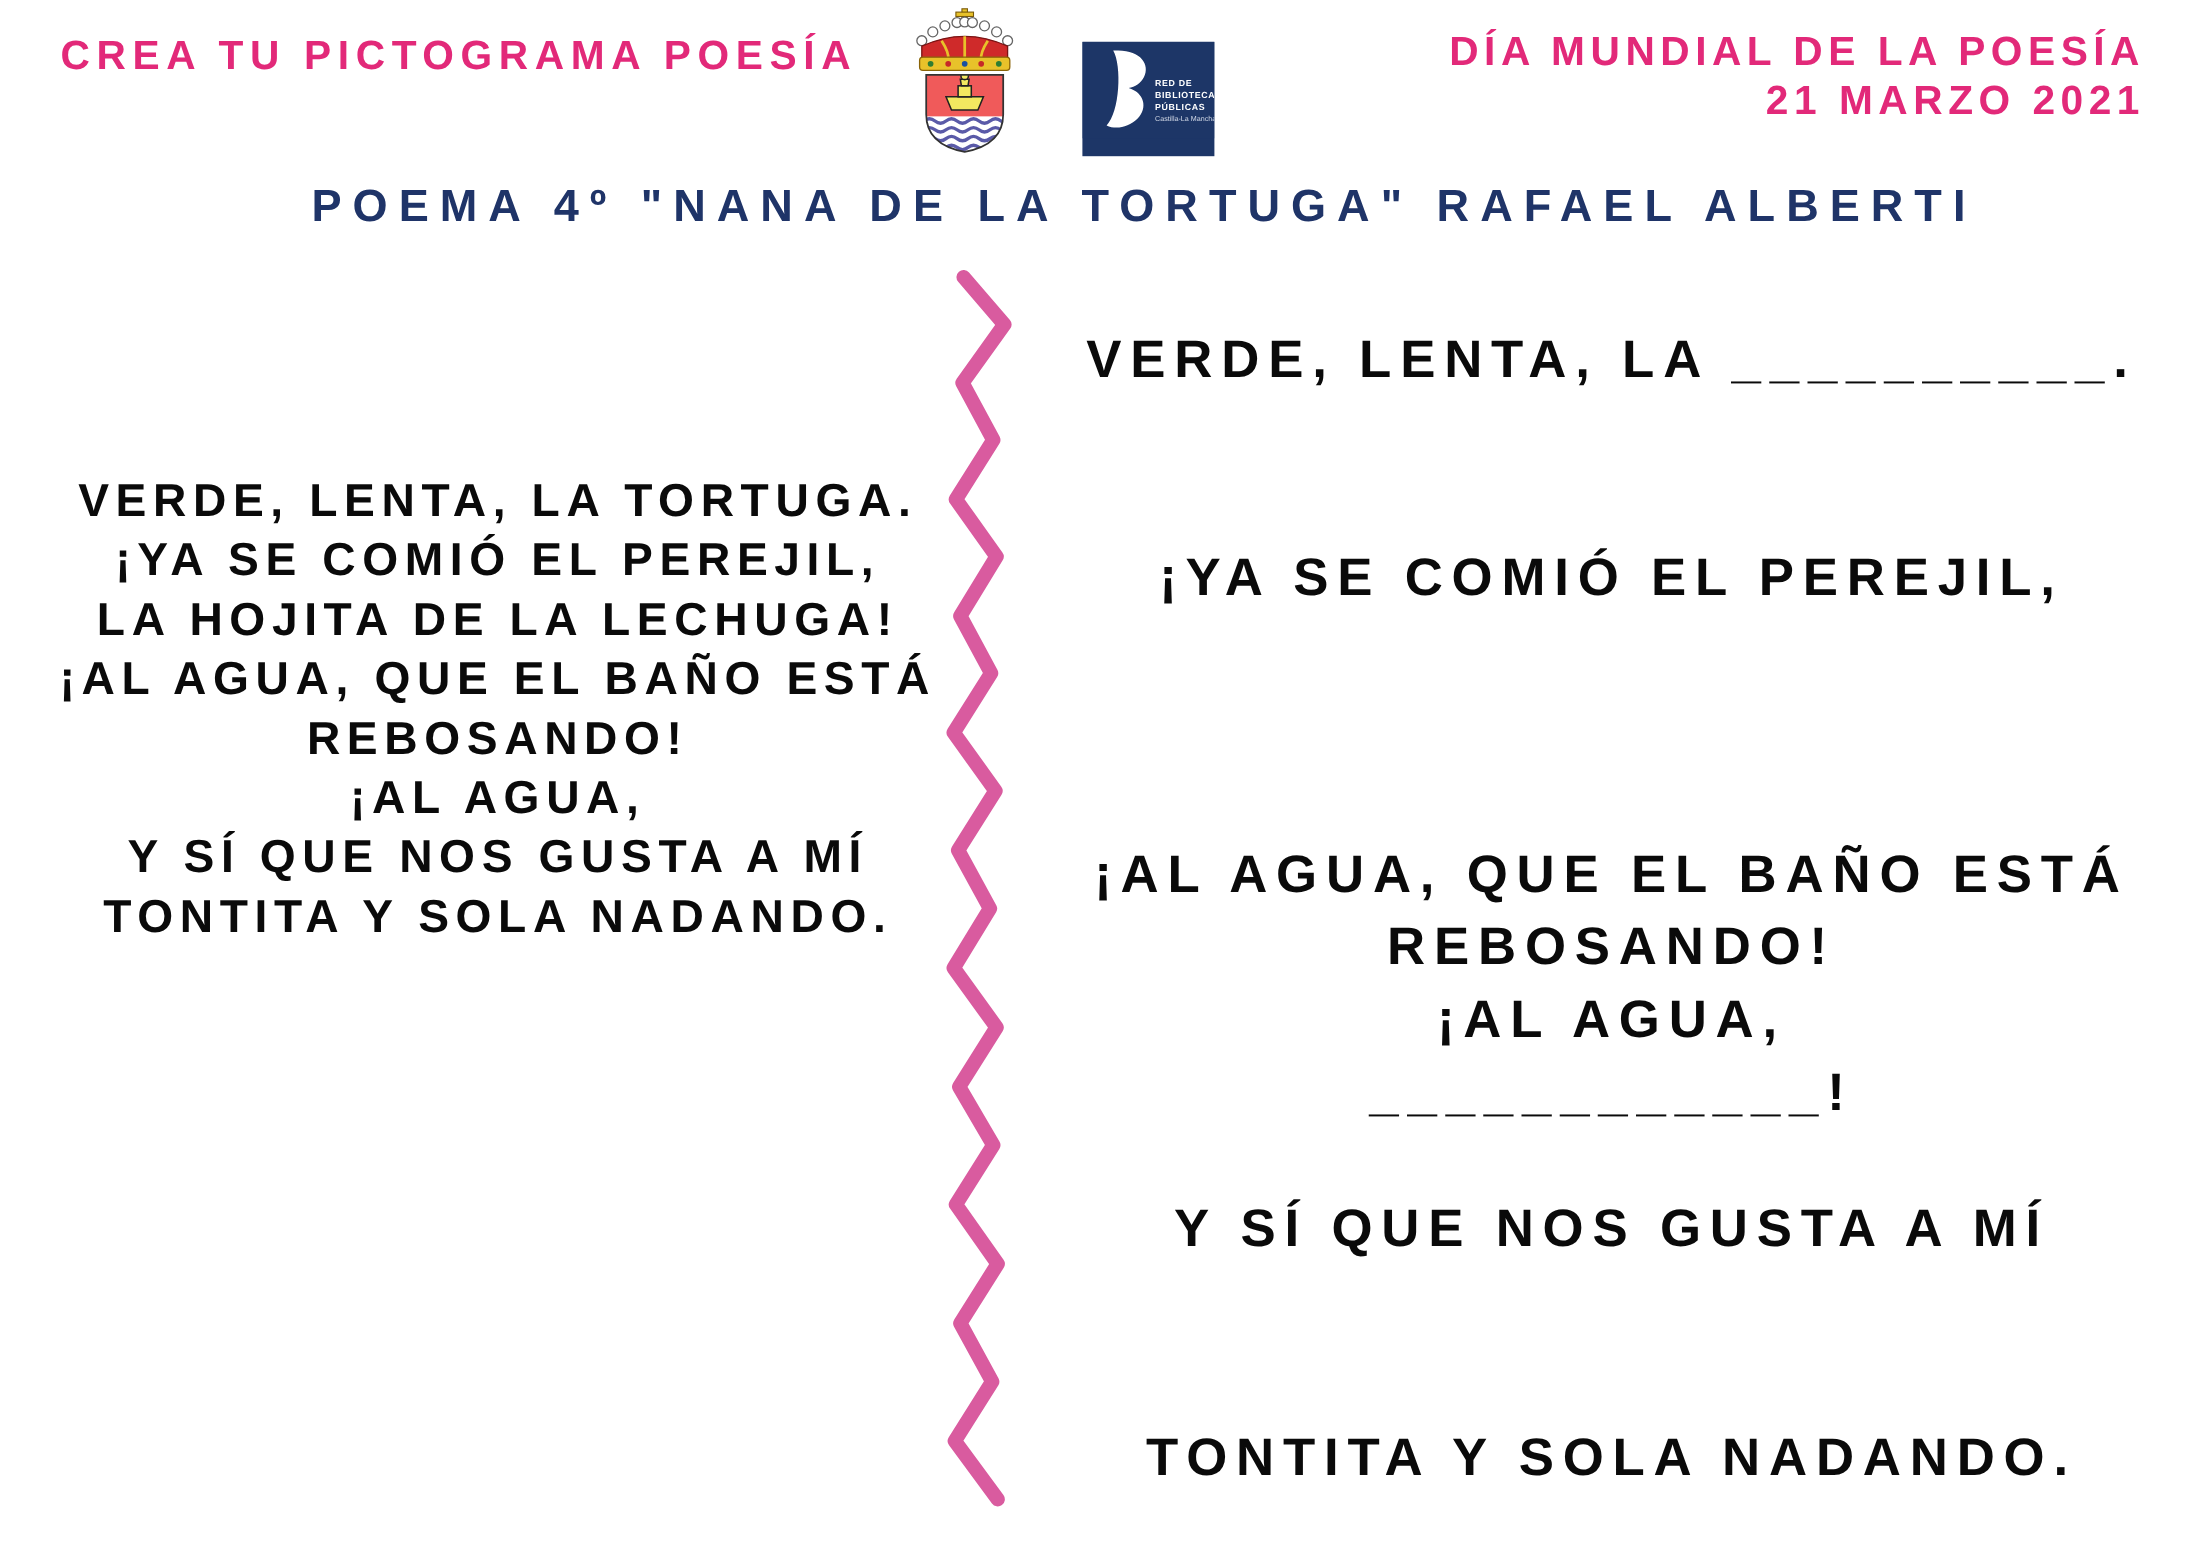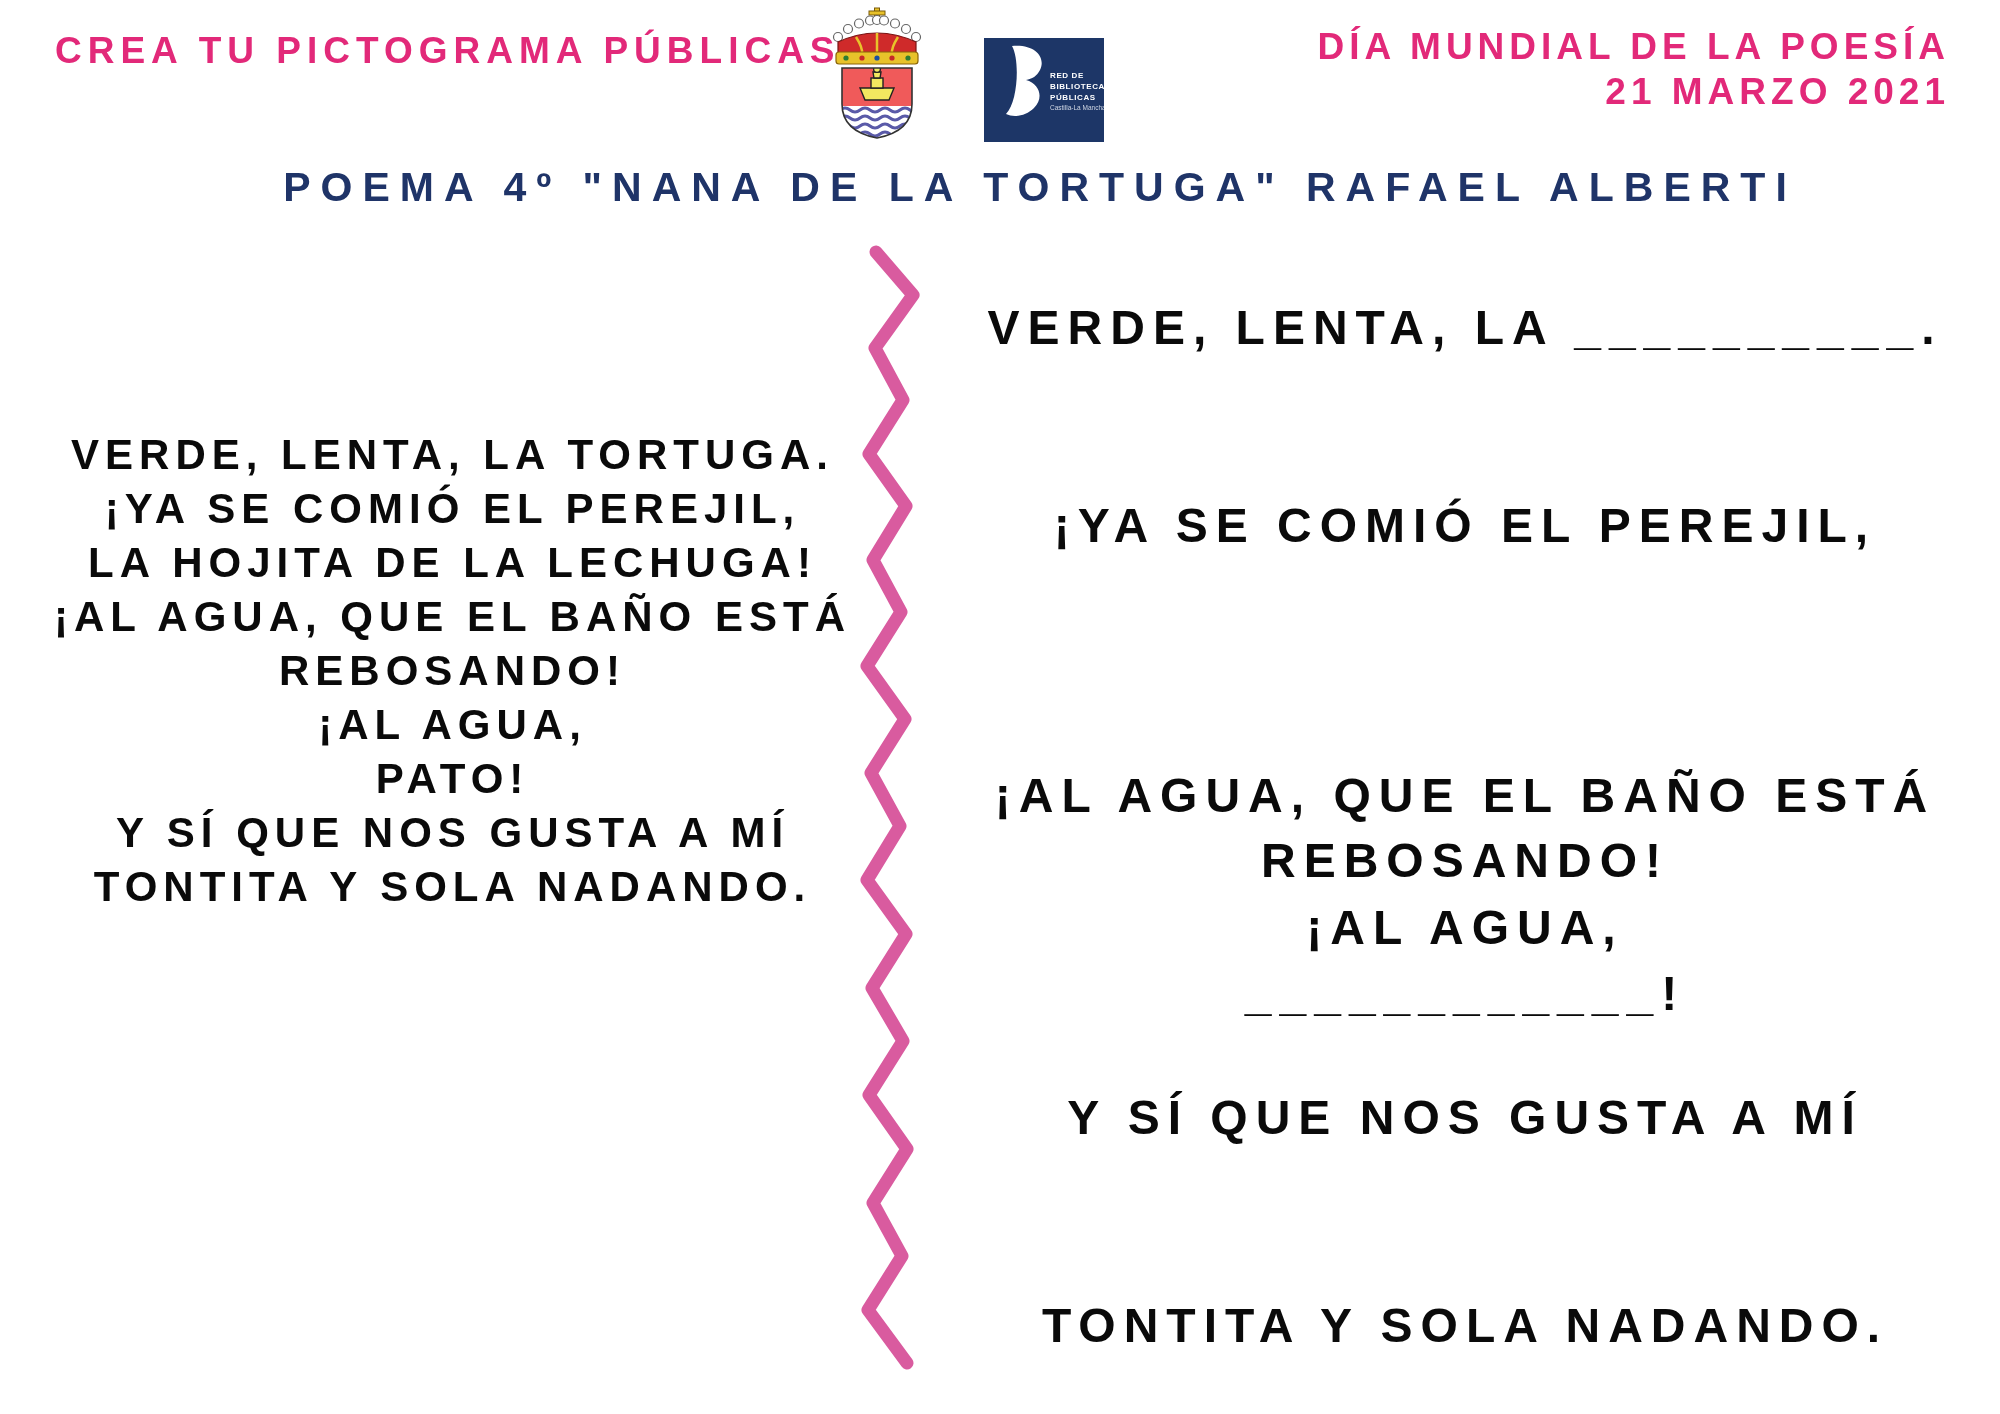--- a/index.html
+++ b/index.html
@@ -63,21 +63,21 @@
   .r10 { top:1298px; }
 
   
   .library-logo svg { display:block; }
 </style>
 </head>
 <body>
 
 <div class="page">
 
-  <div class="pink-title-left">CREA TU PICTOGRAMA PÚBLICAS</div>
+  <div class="pink-title-left">CREA TU PICTOGRAMA POESÍA</div>
 
   <svg class="coat-of-arms" viewBox="0 0 118 134">
 
     <rect x="56.5" y="2" width="5" height="12" fill="#e8c22a" stroke="#7a5a08" stroke-width="1"></rect>
     <rect x="51" y="5" width="16" height="4" fill="#e8c22a" stroke="#7a5a08" stroke-width="1"></rect>
 
     <g fill="#ffffff" stroke="#666666" stroke-width="1.2">
       <circle cx="20" cy="31" r="4.5"></circle>
         <circle cx="30" cy="23" r="4.5"></circle>
       <circle cx="41" cy="17.5" r="4.5"></circle>
@@ -146,21 +146,20 @@
     <polyline points="36,14 73,57 35,110 63,162 29,216 66,268 33,322 61,374 27,428 65,481 31,535 60,588 27,642 66,696 32,750 63,803 29,857 67,911 33,965 62,1018 28,1072 67,1125" fill="none" stroke="#d95b9f" stroke-width="13" stroke-linecap="round" stroke-linejoin="round"></polyline>
   </svg>
 
   <div class="left-poem">
     <div class="line">VERDE, LENTA, LA TORTUGA.</div>
     <div class="line">¡YA SE COMIÓ EL PEREJIL,</div>
     <div class="line">LA HOJITA DE LA LECHUGA!</div>
     <div class="line">¡AL AGUA, QUE EL BAÑO ESTÁ</div>
     <div class="line">REBOSANDO!</div>
     <div class="line">¡AL AGUA,</div>
-    <div class="line">PATO!</div>
     <div class="line">Y SÍ QUE NOS GUSTA A MÍ</div>
     <div class="line">TONTITA Y SOLA NADANDO.</div>
   </div>
 
   <div class="right-poem">
     <div class="line r1">VERDE, LENTA, LA __________.</div>
     <div class="line r2">¡YA SE COMIÓ EL PEREJIL,</div>
     <div class="line r4">¡AL AGUA, QUE EL BAÑO ESTÁ</div>
     <div class="line r5">REBOSANDO!</div>
     <div class="line r6">¡AL AGUA,</div>

